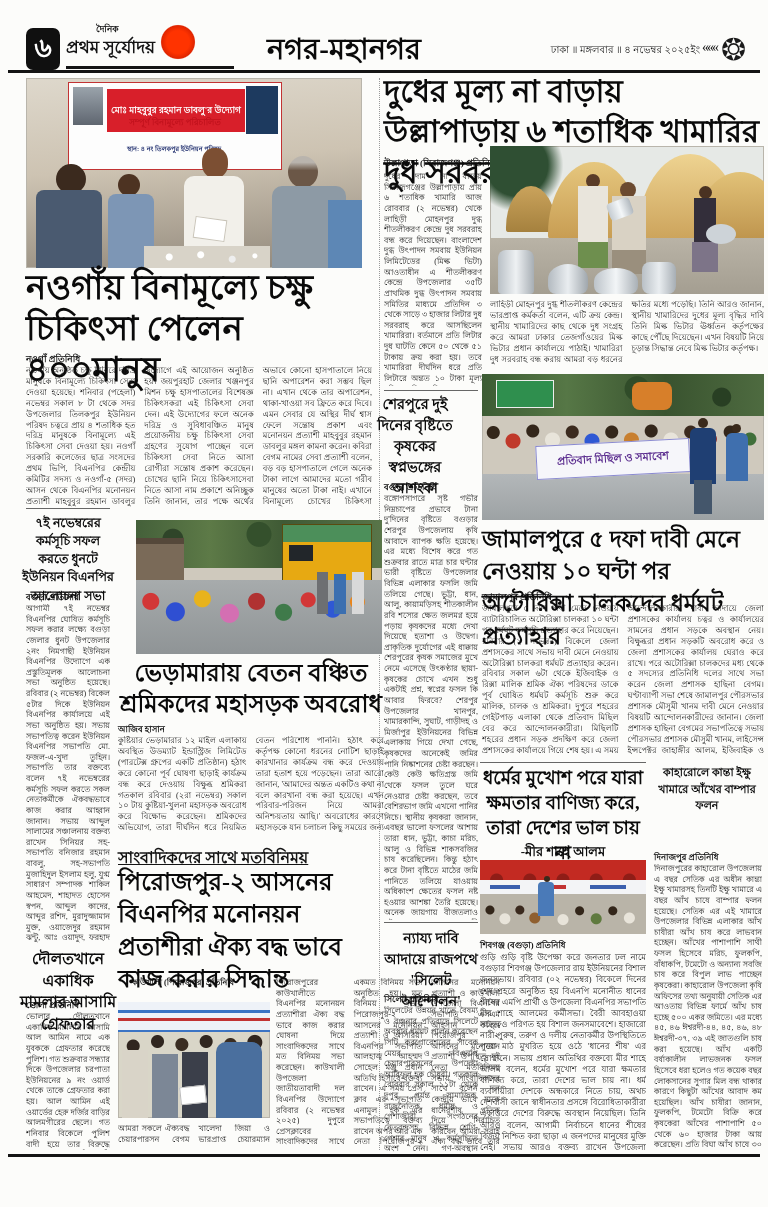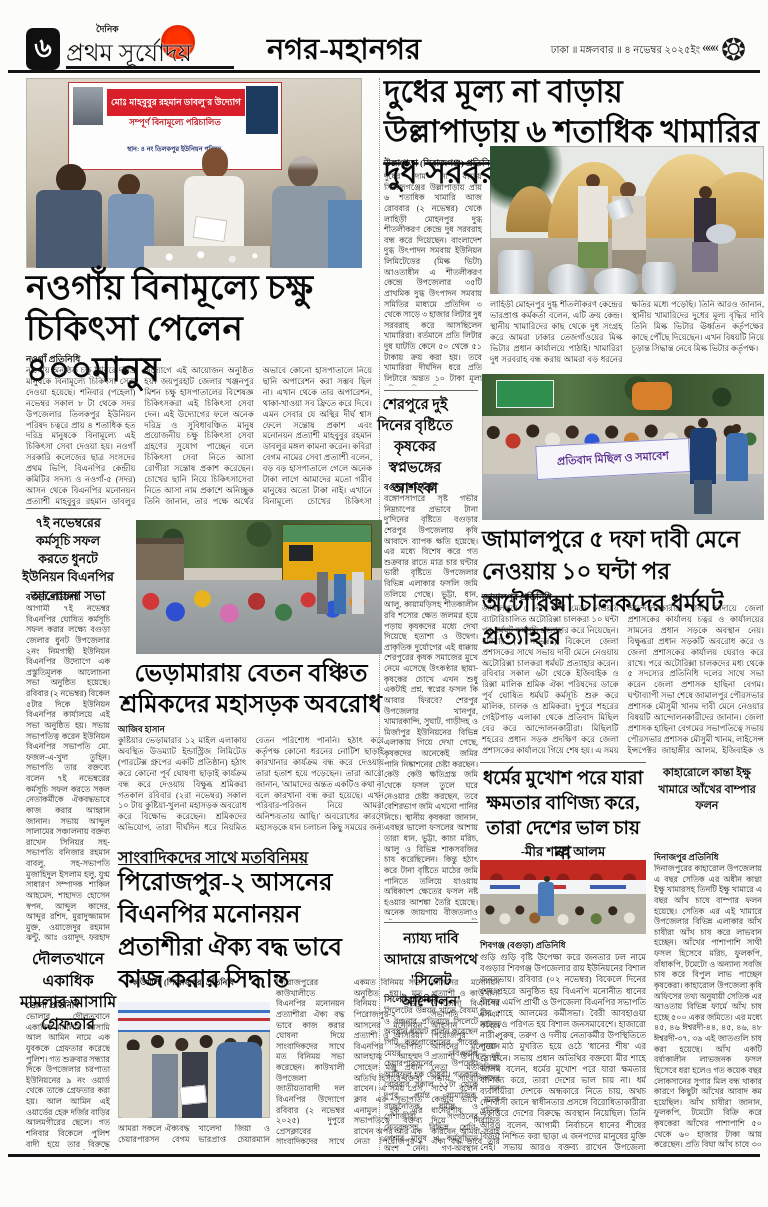--- a/index.html
+++ b/index.html
@@ -11,21 +11,21 @@
   .byline{font-weight:700;font-size:9px;line-height:1.2;color:#111;}
   .bt{font-size:8.2px;line-height:1.33;text-align:justify;color:#1d1d1d;overflow:hidden;word-break:break-word;}
   .c2{column-count:2;column-gap:9px;}
   .c3{column-count:3;column-gap:9px;}
   .photo{overflow:hidden;background:#cfc9bd;box-shadow:0 0 0 1px #b9b5ab inset;}
   .sh{position:absolute;}
   .rule{background:#141414;}
   .vdot{border-left:1px dotted #999;width:0;}
   .pagenum{background:#101010;color:#fff;border-radius:7px;display:flex;align-items:center;justify-content:center;
            font-size:27px;font-weight:700;}
-  .masthead-title{font-size:24px;font-weight:400;letter-spacing:0;white-space:nowrap;
+  .masthead-title{font-size:17px;font-weight:700;letter-spacing:0;white-space:nowrap;
                   text-shadow:0 0 2px #fff,0 0 2px #fff;}
   .sun{border-radius:50%;background:radial-gradient(circle,#ff3300 0 40%,#e02500 58%,rgba(224,37,0,0) 62%);}
   .dateline{font-size:10px;color:#222;white-space:nowrap;}
   .ornament{color:#1a1a1a;}
   .kicker{font-weight:700;text-decoration:underline;}
   .bannertxt{font-weight:700;text-align:center;line-height:1.25;}
 </style>
 </head>
 <body>
 
@@ -50,21 +50,21 @@
   </div>
 
   <div class="abs rule" style="left:8px;top:70px;width:752px;height:2.5px;"></div>
 
   <div class="abs vdot" style="left:379px;top:78px;height:1072px;"></div>
 
   <div class="abs photo" style="left:26px;top:78px;width:336px;height:190px;background:linear-gradient(175deg,#ded8cc 0%,#cdc3b2 45%,#90877a 100%);">
     <div class="sh" style="left:42px;top:4px;width:212px;height:86px;background:#fdfdfd;border:1px solid #c23333;">
       <div class="sh" style="left:4px;top:4px;width:30px;height:38px;background:linear-gradient(#9aa3ab,#5f6670);"></div>
       <div class="sh" style="right:3px;top:3px;width:32px;height:48px;background:#1d3a5f;"></div>
-      <div class="sh bannertxt" style="left:38px;top:6px;width:136px;background:#d81f2a;color:#fff;font-size:9px;padding:8px 1px;">মোঃ মাহবুবুর রহমান ডাবলু'র উদ্যোগ</div>
+      <div class="sh bannertxt" style="left:38px;top:6px;width:136px;background:#d81f2a;color:#fff;font-size:9px;padding:16px 1px;">মোঃ মাহবুবুর রহমান ডাবলু'র উদ্যোগ</div>
       <div class="sh bannertxt" style="left:38px;top:34px;width:136px;color:#c2121d;font-size:8.5px;">সম্পূর্ণ বিনামূল্যে পরিচালিত</div>
       <div class="sh bannertxt" style="left:20px;top:62px;width:170px;color:#1b2a6b;font-size:6.5px;">স্থান: ৪ নং তিলকপুর ইউনিয়ন পরিষদ</div>
     </div>
     <div class="sh" style="left:30px;top:86px;width:30px;height:30px;border-radius:50%;background:#3b2a1e;"></div>
     <div class="sh" style="left:10px;top:112px;width:66px;height:78px;background:#4a5a70;border-radius:8px 8px 0 0;"></div>
     <div class="sh" style="left:92px;top:96px;width:22px;height:22px;border-radius:50%;background:#4d3322;"></div>
     <div class="sh" style="left:82px;top:116px;width:46px;height:74px;background:#7d96b5;border-radius:8px 8px 0 0;"></div>
     <div class="sh" style="left:176px;top:70px;width:26px;height:30px;border-radius:45%;background:#7c4f33;"></div>
     <div class="sh" style="left:158px;top:98px;width:60px;height:92px;background:#f2f0ea;border-radius:10px 10px 0 0;"></div>
     <div class="sh" style="left:168px;top:140px;width:30px;height:20px;background:#ffffff;border:1px solid #c9c4b8;transform:rotate(8deg);"></div>

